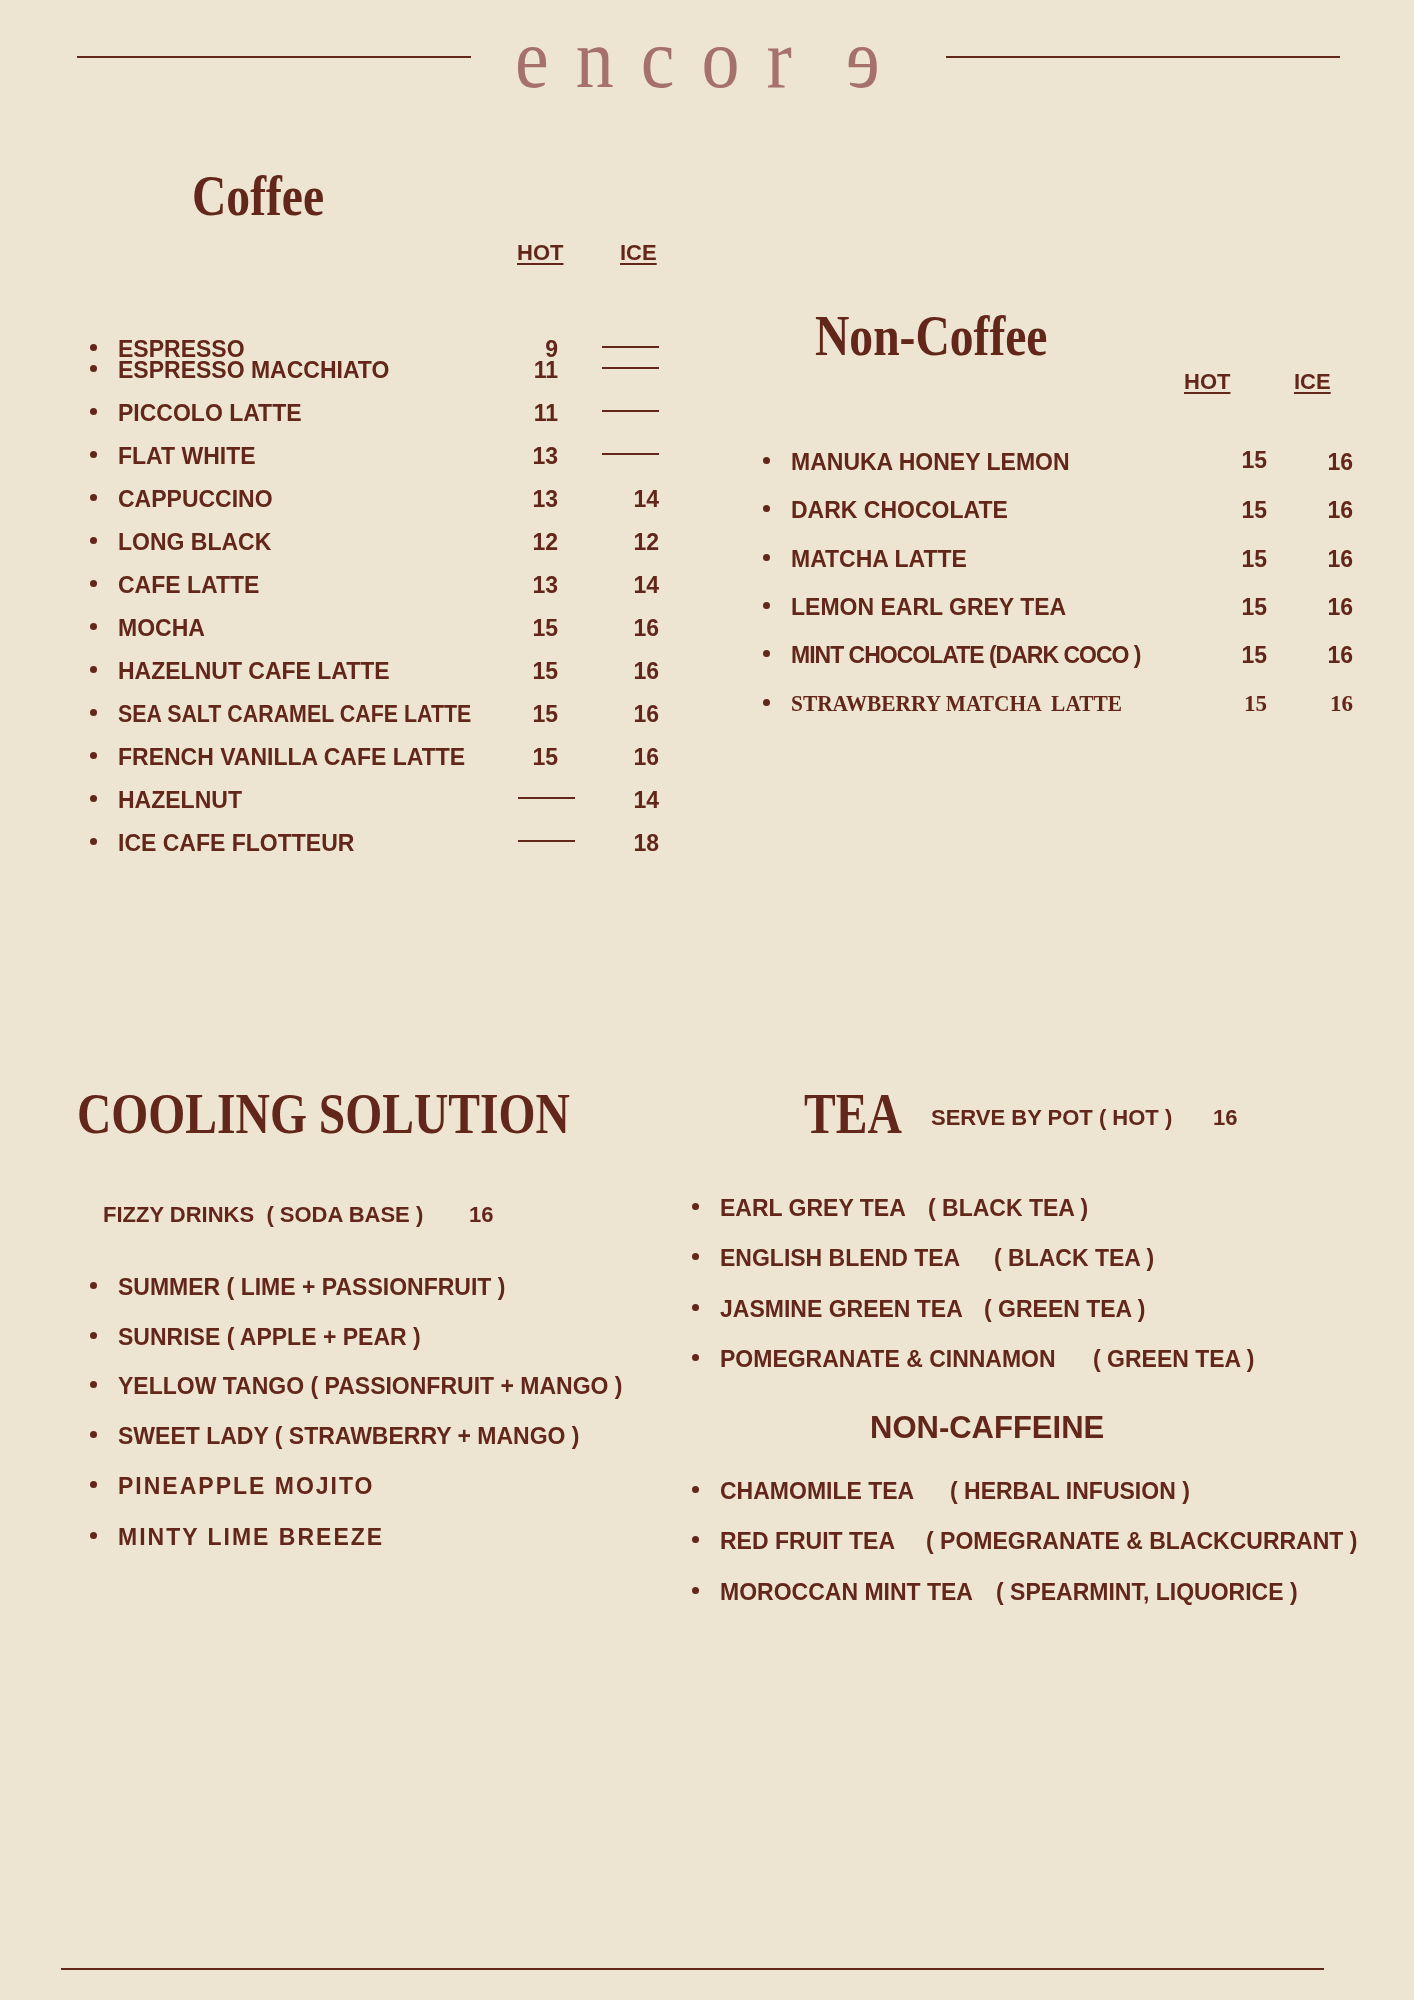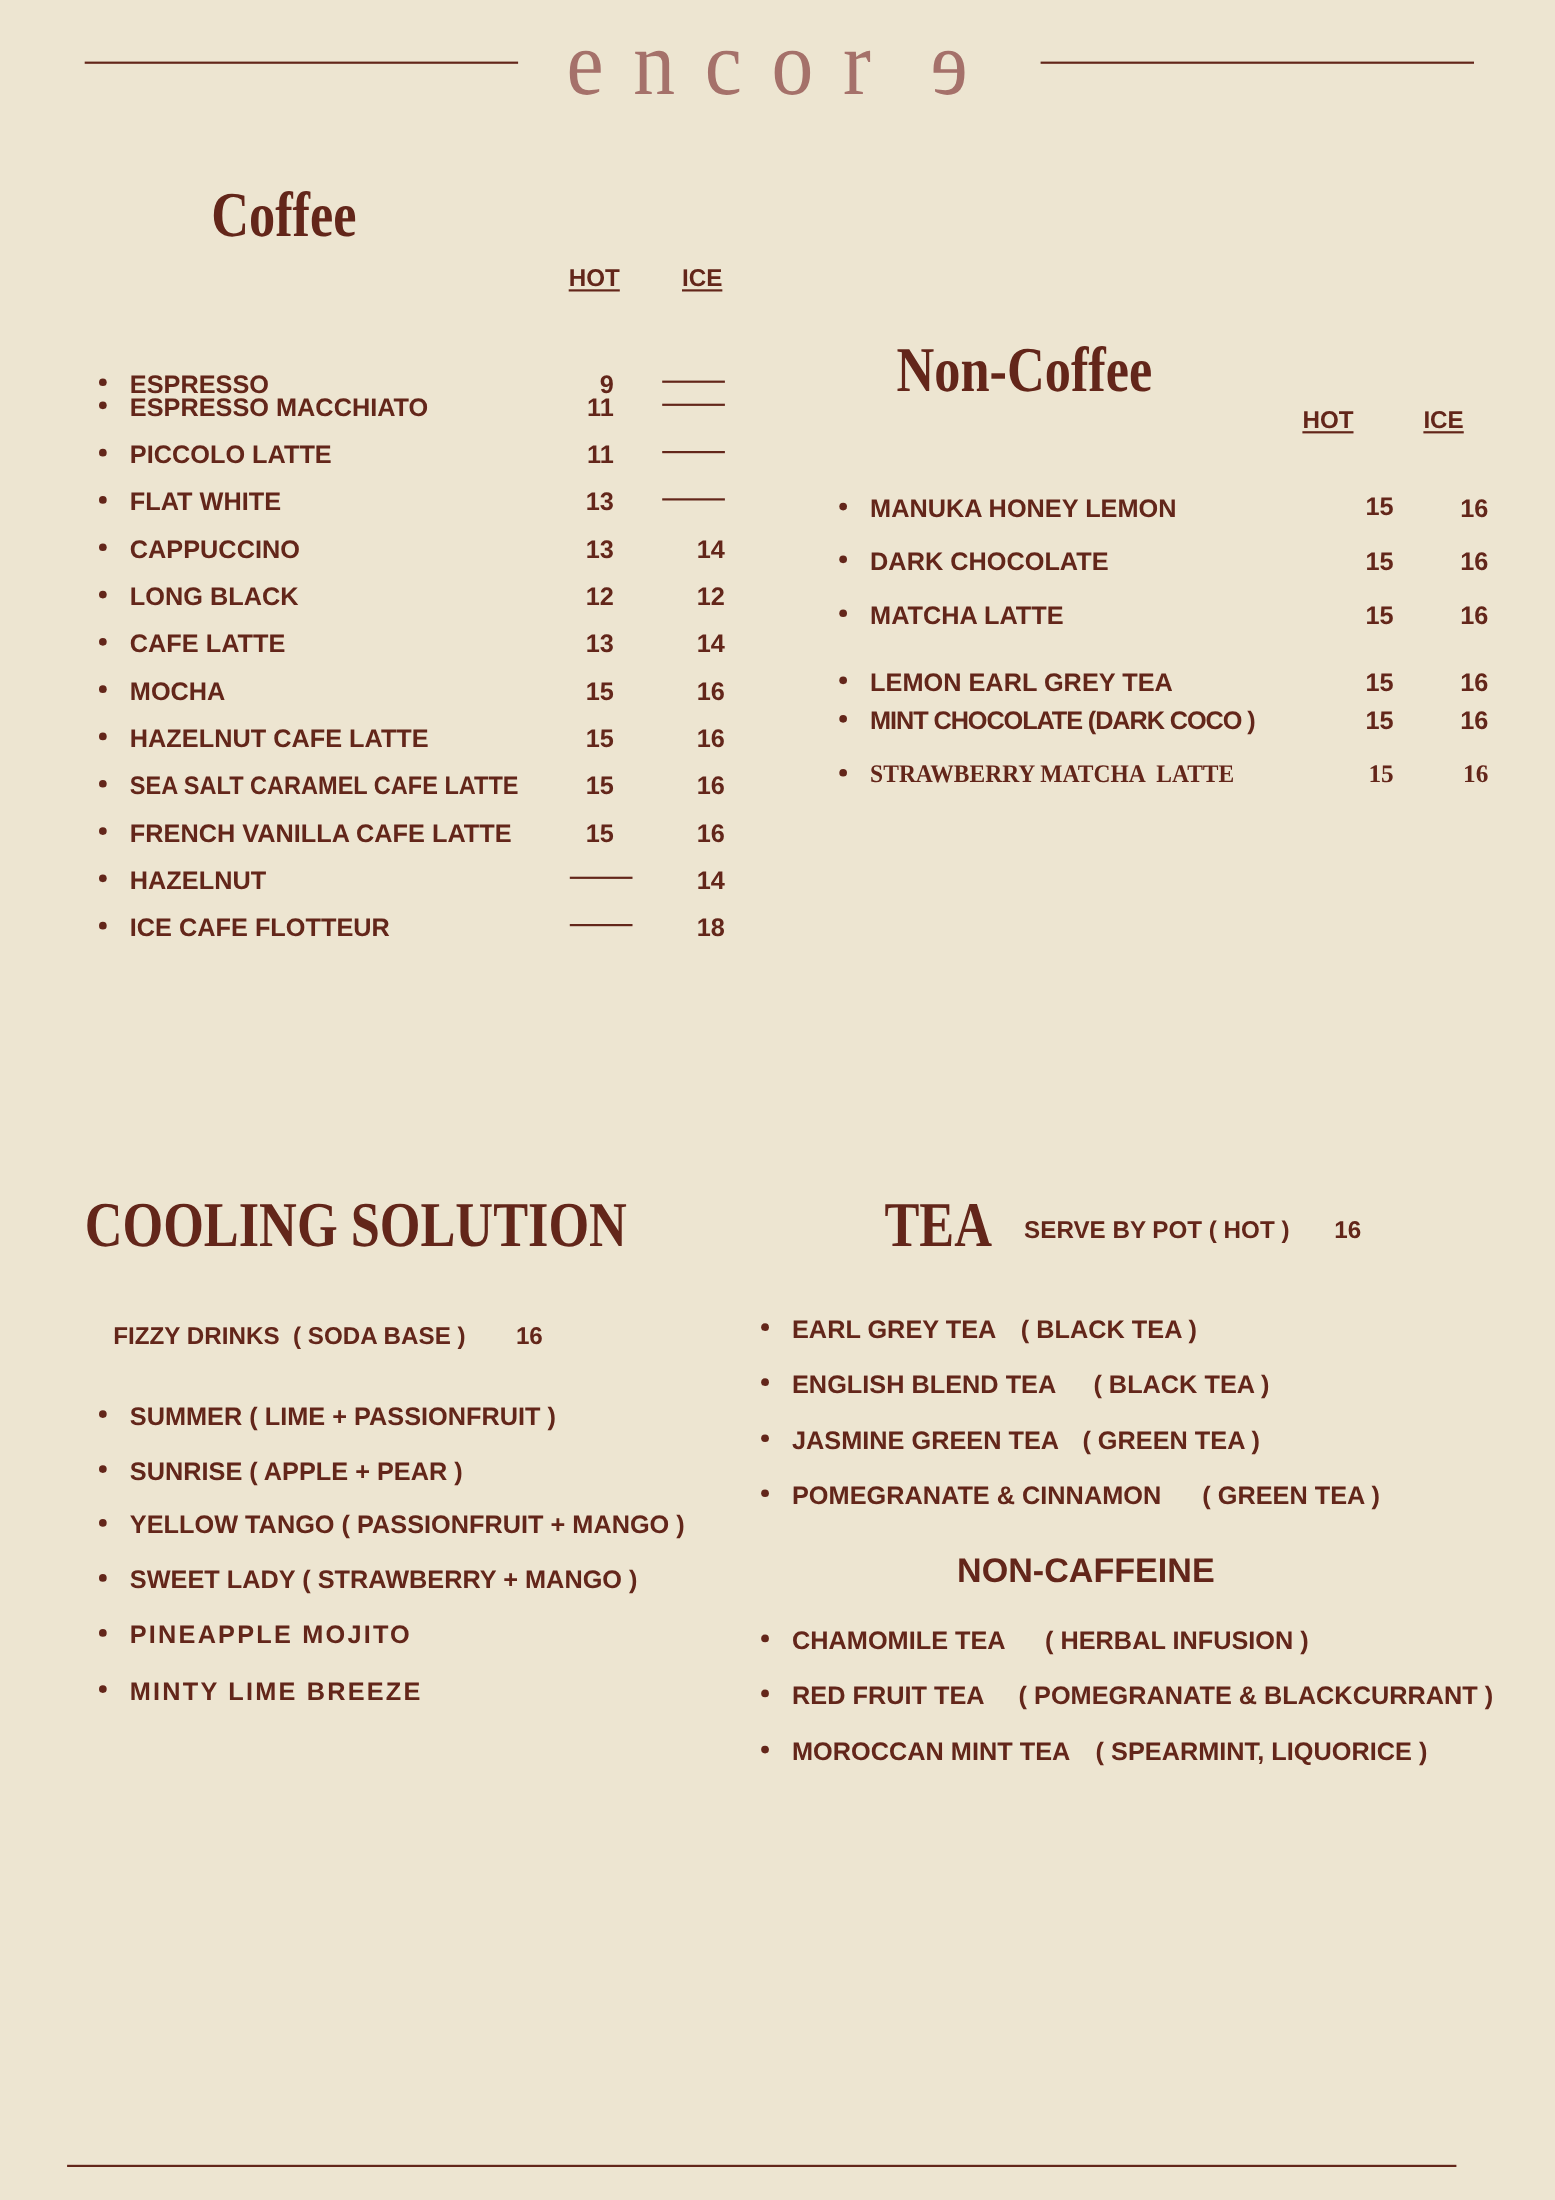--- a/index.html
+++ b/index.html
@@ -141,21 +141,21 @@
     <span class="name">DARK CHOCOLATE</span>
     <span class="price" style="left:430px; width:74px;">15</span>
     <span class="price" style="left:520px; width:70px;">16</span>
   </div>
   <div class="row" style="left:763px; top:544px; width:580px;">
     <span class="bullet"></span>
     <span class="name">MATCHA LATTE</span>
     <span class="price" style="left:430px; width:74px;">15</span>
     <span class="price" style="left:520px; width:70px;">16</span>
   </div>
-  <div class="row" style="left:763px; top:592px; width:580px;margin-top:13px;">
+  <div class="row" style="left:763px; top:592px; width:580px;">
     <span class="bullet"></span>
     <span class="name">LEMON EARL GREY TEA</span>
     <span class="price" style="left:430px; width:74px;">15</span>
     <span class="price" style="left:520px; width:70px;">16</span>
   </div>
   <div class="row" style="left:763px; top:640px; width:580px;">
     <span class="bullet"></span>
     <span class="name" style="letter-spacing:-1px;">MINT CHOCOLATE  (DARK COCO )</span>
     <span class="price" style="left:430px; width:74px;">15</span>
     <span class="price" style="left:520px; width:70px;">16</span>

